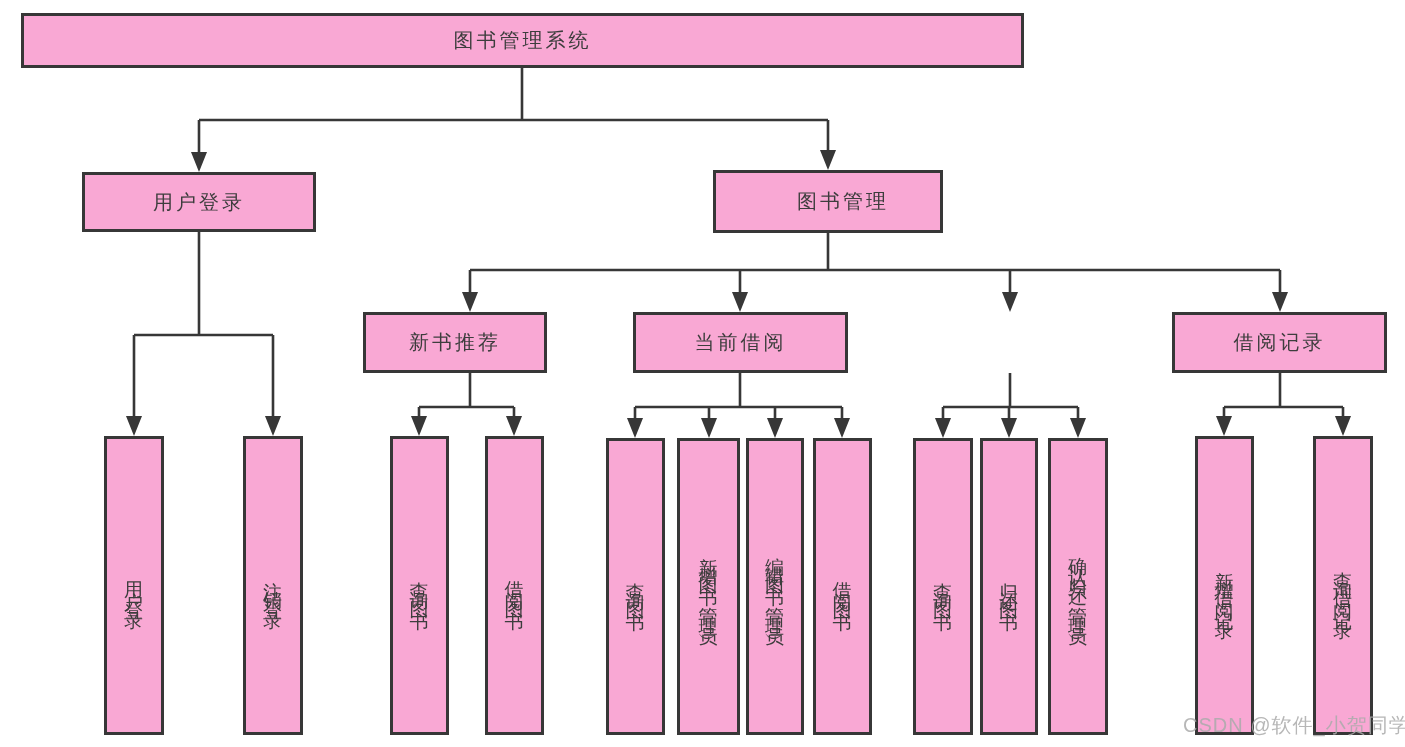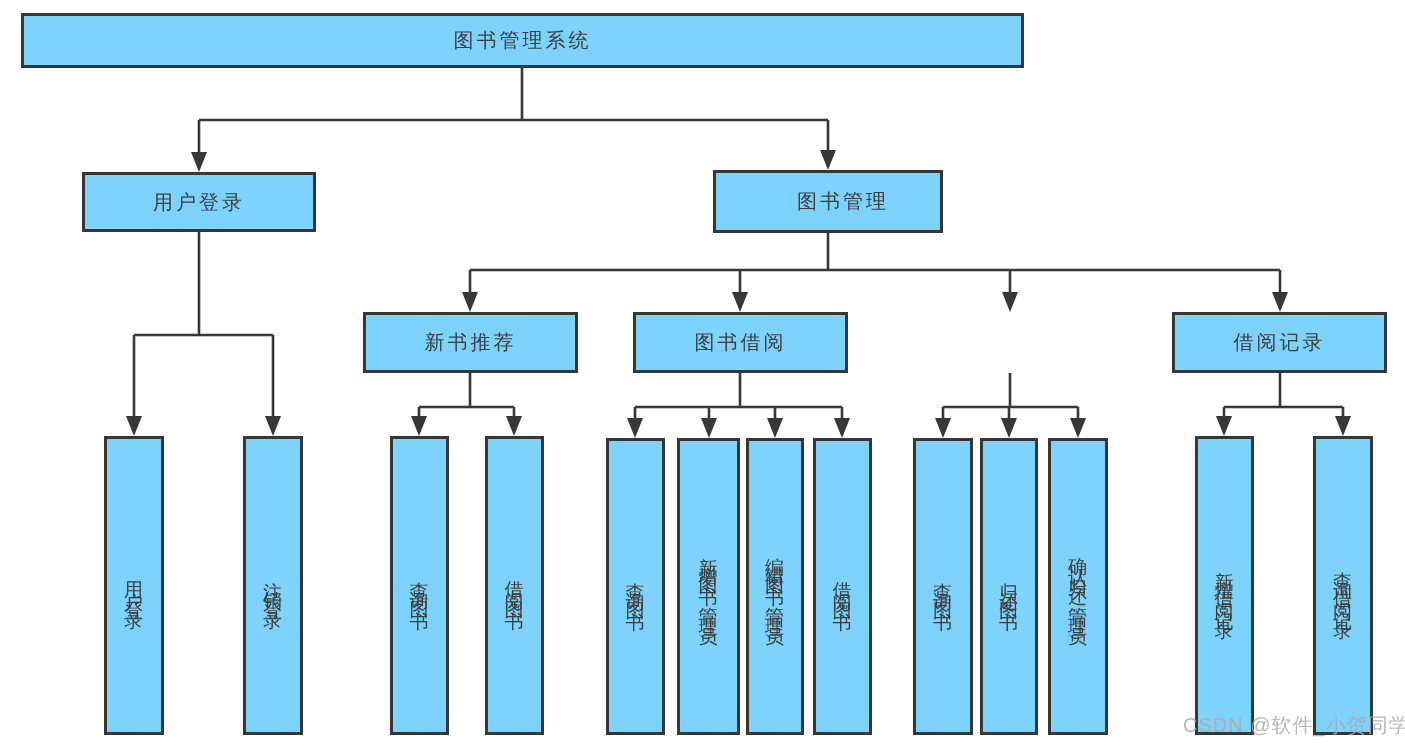--- a/index.html
+++ b/index.html
@@ -17,21 +17,21 @@
   }
   .connectors {
     position: absolute;
     inset: 0;
     pointer-events: none;
   }
   .box {
     position: absolute;
     box-sizing: border-box;
     border: 3px solid #373737;
-    background: #7dd3fc;
+    background: #f9a8d4;
     color: #3d3d3d;
     display: flex;
     align-items: center;
     justify-content: center;
     text-align: center;
   }
   .h-box {
     font-size: 20px;
     letter-spacing: 3px;
     white-space: nowrap;
@@ -97,25 +97,25 @@
     <span>图书管理系统</span>
   </div>
 
   <div class="box h-box" style="left:82px; top:172px; width:234px; height:60px;">
     <span>用户登录</span>
   </div>
   <div class="box h-box" style="left:713px; top:170px; width:230px; height:63px;padding-left:30px;">
     <span>图书管理</span>
   </div>
 
-  <div class="box h-box" style="left:363px; top:312px; width:215px; height:61px;font-family:Liberation Serif, serif;">
+  <div class="box h-box" style="left:363px; top:312px; width:184px; height:61px;font-family:Liberation Serif, serif;">
     <span>新书推荐</span>
   </div>
   <div class="box h-box" style="left:633px; top:312px; width:215px; height:61px;">
-    <span>图书借阅</span>
+    <span>当前借阅</span>
   </div>
   <div class="box h-box" style="left:1172px; top:312px; width:215px; height:61px;">
     <span>借阅记录</span>
   </div>
 
   <div class="box v-box" style="left:104px; top:436px; width:60px; height:299px;">
     <span class="v-label">用户登录</span>
   </div>
   <div class="box v-box" style="left:243px; top:436px; width:60px; height:299px;">
     <span class="v-label">注销登录</span>

